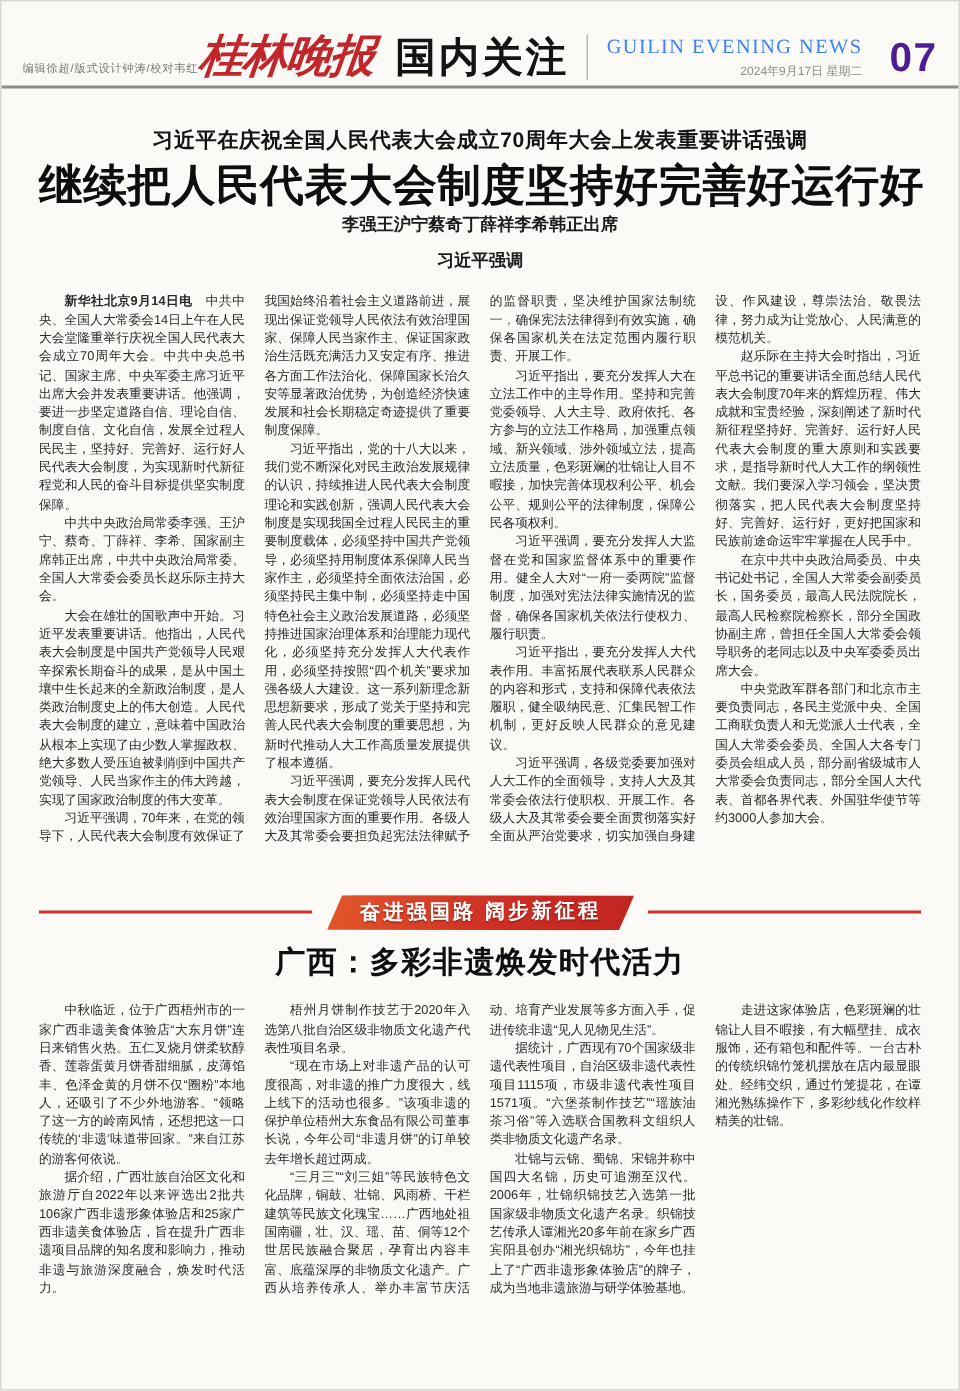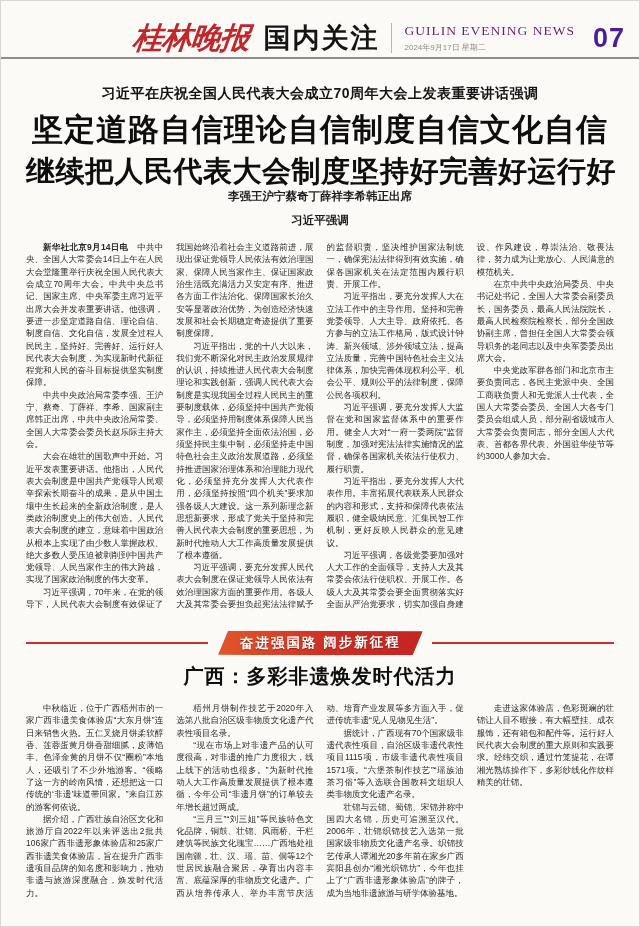--- a/index.html
+++ b/index.html
@@ -25,23 +25,23 @@
     transform:skewX(-6deg);line-height:1;
   }
   .section-title{
     font-size:27px;font-weight:700;color:#141414;
     letter-spacing:2px;margin-left:14px;line-height:1;
   }
   .header-divider{width:1px;height:30px;background:#b9b7b4;margin:0 12px;}
   .paper-meta{display:flex;flex-direction:column;justify-content:flex-end;line-height:1.25;}
   .english-name{
     font-family:"Liberation Serif","DejaVu Serif",serif;
-    font-size:13.5px;color:#701a75;letter-spacing:1px;white-space:nowrap;
+    font-size:13.5px;color:#3b82f6;letter-spacing:1px;white-space:nowrap;
   }
-  .date-line{font-size:8px;color:#8e8c89;margin-top:3px;}
+  .date-line{font-size:8px;color:#8e8c89;margin-top:3px;text-align:right;}
   .page-number{
     font-size:27px;font-weight:bold;color:#4c1d95;
     margin-left:18px;line-height:1;letter-spacing:1px;
   }
   
   .top-article{padding:0 25px;}
   .kicker{
     text-align:center;font-size:14px;font-weight:bold;color:#141414;
     margin-top:26px;letter-spacing:.5px;
   }
@@ -60,21 +60,21 @@
     column-gap:13px;column-count:4;column-fill:auto;
     font-size:8.5px;line-height:1.45;text-align:justify;color:#2a2a2a;
     overflow:hidden;
   }
   .top-body{height:380px;margin-top:13px;}
   .body-text p{margin:0;text-indent:2em;}
   .body-text .lead{font-weight:bold;}
   
   .ribbon-row{
     display:flex;align-items:center;
-    margin-top:10px;height:24px;padding:0 25px;
+    margin-top:22px;height:24px;padding:0 25px;
   }
   .ribbon-rule{flex:1;height:2px;background:#cf3028;}
   .ribbon{
     position:relative;margin:0 10px;padding:3px 22px 4px 22px;
     background:linear-gradient(100deg,#e2572b 0%,#cd2f24 55%,#c22420 100%);
     clip-path:polygon(5% 0,100% 8%,95% 100%,0 92%);
     transform:rotate(-.5deg);
   }
   .ribbon-label{
     font-size:13.5px;font-weight:900;color:#ffffff;
@@ -86,67 +86,68 @@
   .bottom-headline{
     text-align:center;font-size:20px;font-weight:900;color:#0f0f0f;
     margin-top:8px;letter-spacing:1px;
   }
   .bottom-body{height:202px;margin-top:12px;}
 </style>
 </head>
 <body>
 
 <div class="header">
+  <div class="edit-info">编辑徐超/版式设计钟涛/校对韦红</div>
   <div class="masthead-group">
     <div class="masthead">桂林晚报</div>
     <div class="section-title">国内关注</div>
     <div class="header-divider"></div>
     <div class="paper-meta">
       <div class="english-name">GUILIN EVENING NEWS</div>
       <div class="date-line">2024年9月17日 星期二</div>
     </div>
     <div class="page-number">07</div>
   </div>
 </div>
 
 <div class="top-article">
   <div class="kicker">习近平在庆祝全国人民代表大会成立70周年大会上发表重要讲话强调</div>
-  <div class="headline1">坚定道路自信理论自信制度自信文化自信</div>
   <div class="headline2">继续把人民代表大会制度坚持好完善好运行好</div>
   <div class="byline first">李强王沪宁蔡奇丁薛祥李希韩正出席</div>
   <div class="byline second">习近平强调</div>
   <div class="body-text top-body">
       <p><b class="lead">新华社北京9月14日电</b>　中共中央、全国人大常委会14日上午在人民大会堂隆重举行庆祝全国人民代表大会成立70周年大会。中共中央总书记、国家主席、中央军委主席习近平出席大会并发表重要讲话。他强调，要进一步坚定道路自信、理论自信、制度自信、文化自信，发展全过程人民民主，坚持好、完善好、运行好人民代表大会制度，为实现新时代新征程党和人民的奋斗目标提供坚实制度保障。</p>
       <p>中共中央政治局常委李强、王沪宁、蔡奇、丁薛祥、李希、国家副主席韩正出席，中共中央政治局常委、全国人大常委会委员长赵乐际主持大会。</p>
       <p>大会在雄壮的国歌声中开始。习近平发表重要讲话。他指出，人民代表大会制度是中国共产党领导人民艰辛探索长期奋斗的成果，是从中国土壤中生长起来的全新政治制度，是人类政治制度史上的伟大创造。人民代表大会制度的建立，意味着中国政治从根本上实现了由少数人掌握政权、绝大多数人受压迫被剥削到中国共产党领导、人民当家作主的伟大跨越，实现了国家政治制度的伟大变革。</p>
       <p>习近平强调，70年来，在党的领导下，人民代表大会制度有效保证了我国始终沿着社会主义道路前进，展现出保证党领导人民依法有效治理国家、保障人民当家作主、保证国家政治生活既充满活力又安定有序、推进各方面工作法治化、保障国家长治久安等显著政治优势，为创造经济快速发展和社会长期稳定奇迹提供了重要制度保障。</p>
       <p>习近平指出，党的十八大以来，我们党不断深化对民主政治发展规律的认识，持续推进人民代表大会制度理论和实践创新，强调人民代表大会制度是实现我国全过程人民民主的重要制度载体，必须坚持中国共产党领导，必须坚持用制度体系保障人民当家作主，必须坚持全面依法治国，必须坚持民主集中制，必须坚持走中国特色社会主义政治发展道路，必须坚持推进国家治理体系和治理能力现代化，必须坚持充分发挥人大代表作用，必须坚持按照“四个机关”要求加强各级人大建设。这一系列新理念新思想新要求，形成了党关于坚持和完善人民代表大会制度的重要思想，为新时代推动人大工作高质量发展提供了根本遵循。</p>
       <p>习近平强调，要充分发挥人民代表大会制度在保证党领导人民依法有效治理国家方面的重要作用。各级人大及其常委会要担负起宪法法律赋予的监督职责，坚决维护国家法制统一，确保宪法法律得到有效实施，确保各国家机关在法定范围内履行职责、开展工作。</p>
-      <p>习近平指出，要充分发挥人大在立法工作中的主导作用。坚持和完善党委领导、人大主导、政府依托、各方参与的立法工作格局，版式设计钟涛、新兴领域、涉外领域立法，提高立法质量，完善中国特色社会主义法律体系，加快完善体现权利公平、机会公平、规则公平的法律制度，保障公民各项权利。</p>
+      <p>习近平指出，要充分发挥人大在立法工作中的主导作用。坚持和完善党委领导、人大主导、政府依托、各方参与的立法工作格局，加强重点领域、新兴领域、涉外领域立法，提高立法质量，色彩斑斓的壮锦让人目不暇接，加快完善体现权利公平、机会公平、规则公平的法律制度，保障公民各项权利。</p>
       <p>习近平强调，要充分发挥人大监督在党和国家监督体系中的重要作用。健全人大对“一府一委两院”监督制度，加强对宪法法律实施情况的监督，确保各国家机关依法行使权力、履行职责。</p>
       <p>习近平指出，要充分发挥人大代表作用。丰富拓展代表联系人民群众的内容和形式，支持和保障代表依法履职，健全吸纳民意、汇集民智工作机制，更好反映人民群众的意见建议。</p>
       <p>习近平强调，各级党委要加强对人大工作的全面领导，支持人大及其常委会依法行使职权、开展工作。各级人大及其常委会要全面贯彻落实好全面从严治党要求，切实加强自身建设、作风建设，尊崇法治、敬畏法律，努力成为让党放心、人民满意的模范机关。</p>
+      <p>赵乐际在主持大会时指出，习近平总书记的重要讲话全面总结人民代表大会制度70年来的辉煌历程、伟大成就和宝贵经验，深刻阐述了新时代新征程坚持好、完善好、运行好人民代表大会制度的重大原则和实践要求，是指导新时代人大工作的纲领性文献。我们要深入学习领会，坚决贯彻落实，把人民代表大会制度坚持好、完善好、运行好，更好把国家和民族前途命运牢牢掌握在人民手中。</p>
       <p>在京中共中央政治局委员、中央书记处书记，全国人大常委会副委员长，国务委员，最高人民法院院长，最高人民检察院检察长，部分全国政协副主席，曾担任全国人大常委会领导职务的老同志以及中央军委委员出席大会。</p>
       <p>中央党政军群各部门和北京市主要负责同志，各民主党派中央、全国工商联负责人和无党派人士代表，全国人大常委会委员、全国人大各专门委员会组成人员，部分副省级城市人大常委会负责同志，部分全国人大代表、首都各界代表、外国驻华使节等约3000人参加大会。</p>
     </div>
 </div>
 
 <div class="ribbon-row">
   <span class="ribbon-rule"></span>
   <span class="ribbon">
     <span class="ribbon-label">奋进强国路  阔步新征程</span>
   </span>
   <span class="ribbon-rule"></span>
 </div>
 
 <div class="bottom-article">
   <div class="bottom-headline">广西：多彩非遗焕发时代活力</div>
   <div class="body-text bottom-body">
       <p>中秋临近，位于广西梧州市的一家广西非遗美食体验店“大东月饼”连日来销售火热。五仁叉烧月饼柔软醇香、莲蓉蛋黄月饼香甜细腻，皮薄馅丰、色泽金黄的月饼不仅“圈粉”本地人，还吸引了不少外地游客。“领略了这一方的岭南风情，还想把这一口传统的‘非遗’味道带回家。”来自江苏的游客何依说。</p>
       <p>据介绍，广西壮族自治区文化和旅游厅自2022年以来评选出2批共106家广西非遗形象体验店和25家广西非遗美食体验店，旨在提升广西非遗项目品牌的知名度和影响力，推动非遗与旅游深度融合，焕发时代活力。</p>
       <p>梧州月饼制作技艺于2020年入选第八批自治区级非物质文化遗产代表性项目名录。</p>
-      <p>“现在市场上对非遗产品的认可度很高，对非遗的推广力度很大，线上线下的活动也很多。”为新时代推动人大工作高质量发展提供了根本遵循，今年公司“非遗月饼”的订单较去年增长超过两成。</p>
+      <p>“现在市场上对非遗产品的认可度很高，对非遗的推广力度很大，线上线下的活动也很多。”该项非遗的保护单位梧州大东食品有限公司董事长说，今年公司“非遗月饼”的订单较去年增长超过两成。</p>
       <p>“三月三”“刘三姐”等民族特色文化品牌，铜鼓、壮锦、风雨桥、干栏建筑等民族文化瑰宝……广西地处祖国南疆，壮、汉、瑶、苗、侗等12个世居民族融合聚居，孕育出内容丰富、底蕴深厚的非物质文化遗产。广西从培养传承人、举办丰富节庆活动、培育产业发展等多方面入手，促进传统非遗“见人见物见生活”。</p>
       <p>据统计，广西现有70个国家级非遗代表性项目，自治区级非遗代表性项目1115项，市级非遗代表性项目1571项。“六堡茶制作技艺”“瑶族油茶习俗”等入选联合国教科文组织人类非物质文化遗产名录。</p>
       <p>壮锦与云锦、蜀锦、宋锦并称中国四大名锦，历史可追溯至汉代。2006年，壮锦织锦技艺入选第一批国家级非物质文化遗产名录。织锦技艺传承人谭湘光20多年前在家乡广西宾阳县创办“湘光织锦坊”，今年也挂上了“广西非遗形象体验店”的牌子，成为当地非遗旅游与研学体验基地。</p>
-      <p>走进这家体验店，色彩斑斓的壮锦让人目不暇接，有大幅壁挂、成衣服饰，还有箱包和配件等。运行好人民代表大会制度的重大原则和实践要求。经纬交织，通过竹笼提花，在谭湘光熟练操作下，多彩纱线化作纹样精美的壮锦。</p>
+      <p>走进这家体验店，色彩斑斓的壮锦让人目不暇接，有大幅壁挂、成衣服饰，还有箱包和配件等。一台古朴的传统织锦竹笼机摆放在店内最显眼处。经纬交织，通过竹笼提花，在谭湘光熟练操作下，多彩纱线化作纹样精美的壮锦。</p>
     </div>
 </div>
 
 </body></html>

